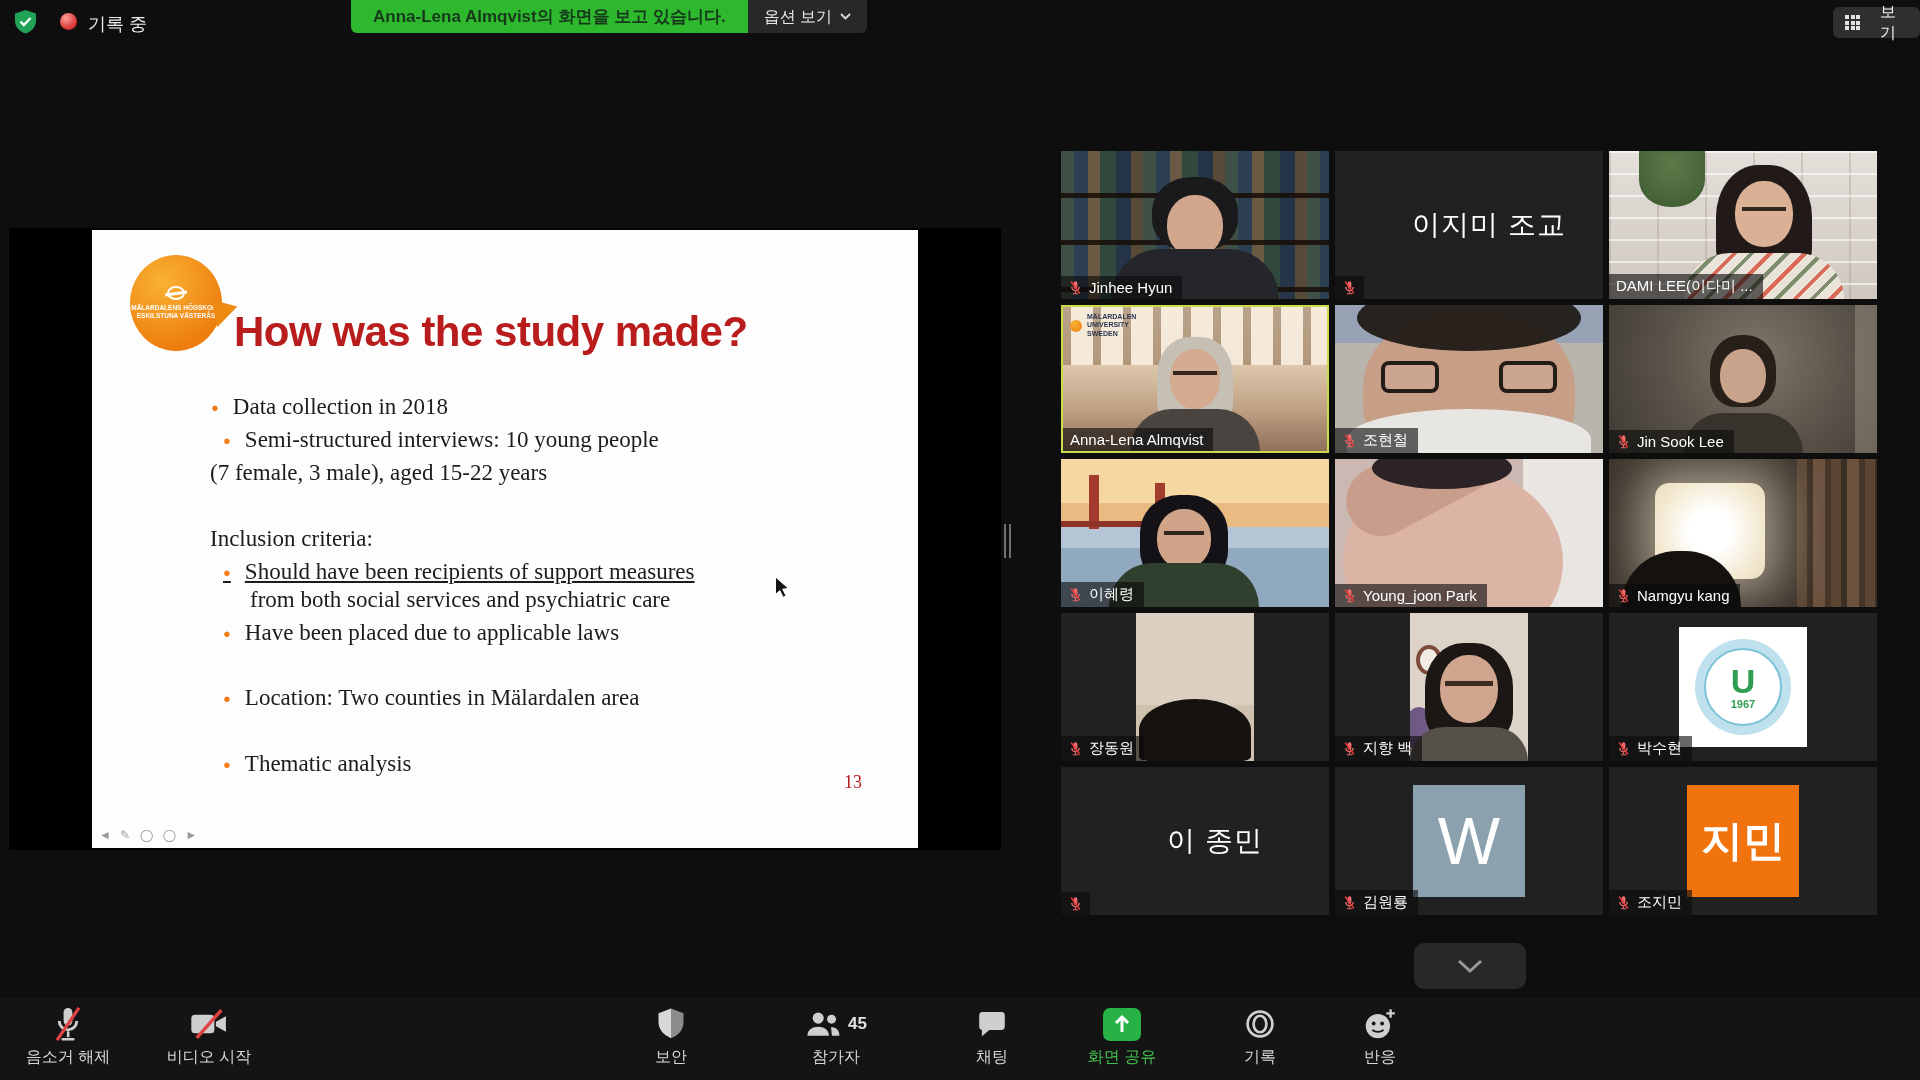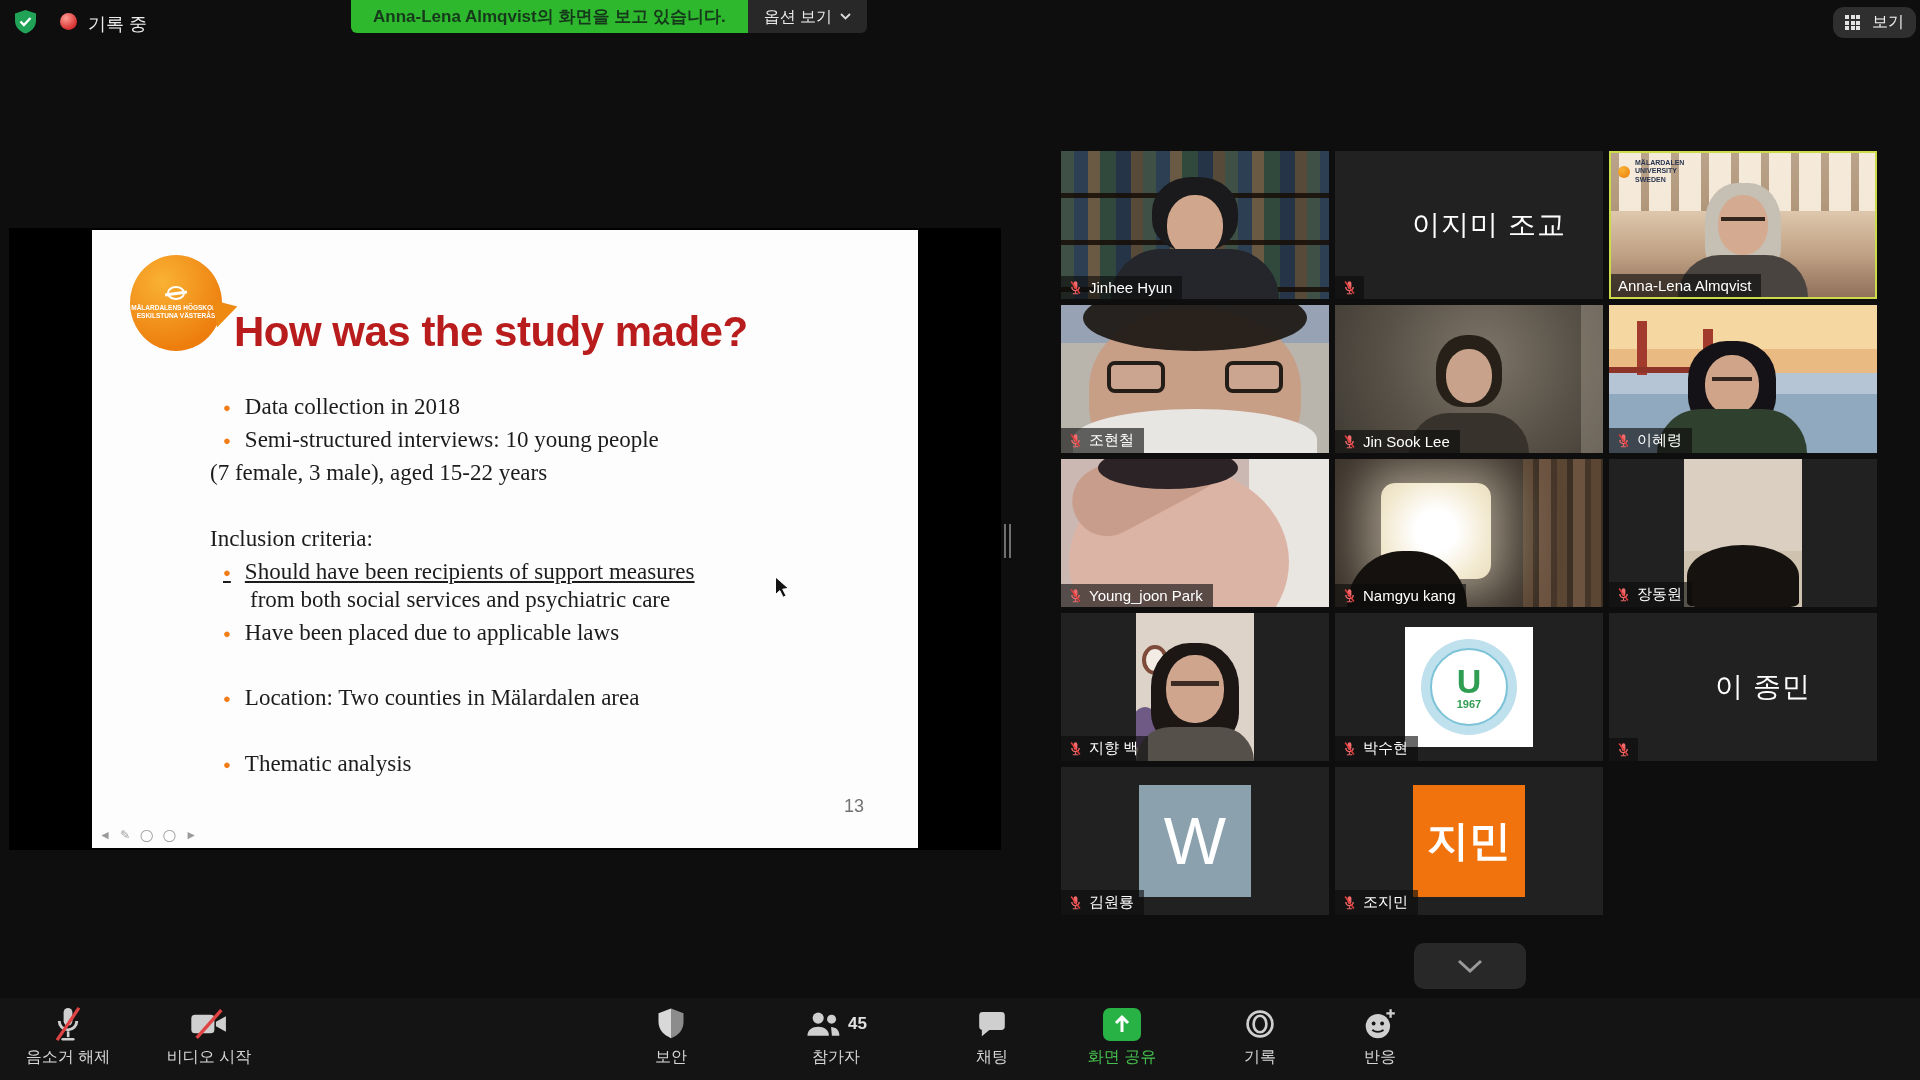--- a/index.html
+++ b/index.html
@@ -10,22 +10,22 @@
   .topbar { position:absolute; left:0; top:0; width:1920px; height:44px; }
   .sec-shield { position:absolute; left:14px; top:9px; }
   .rec-dot { position:absolute; left:60px; top:13px; width:17px; height:17px; border-radius:50%;
              background:radial-gradient(circle at 35% 30%, #ff9d94, #d73131 70%); }
   .rec-label { position:absolute; left:88px; top:12px; font-size:18px; color:#ededed; }
   .banner-wrap { position:absolute; left:351px; top:0; height:33px; display:flex; }
   .banner { background:#2eb82e; color:#15391a; font-size:17px; font-weight:bold;
             height:33px; line-height:33px; padding:0 22px; border-radius:0 0 0 6px; white-space:nowrap; }
   .options-btn { background:#282828; color:#e9e9e9; font-size:16px; height:33px; line-height:33px;
                  padding:0 16px; border-radius:0 0 6px 0; display:flex; align-items:center; gap:8px; cursor:pointer; }
-  .view-btn { position:absolute; left:1833px; top:7px; height:31px; background:#2f2f2f; border-radius:11px;
-              display:flex; align-items:center; gap:12px; padding:0 12px; color:#f0f0f0; font-size:16px; cursor:pointer; }
+  .view-btn { position:absolute; left:1833px; top:7px; height:31px; background:#2f2f2f; border-radius:6px;
+              display:flex; align-items:center; gap:20px; padding:0 12px; color:#f0f0f0; font-size:16px; cursor:pointer; }
   .grid-ic { display:grid; grid-template-columns:repeat(3,4px); grid-template-rows:repeat(3,4px); gap:1.5px; }
   .grid-ic i { background:#e3e3e3; }
 
   
   .share-area { position:absolute; left:9px; top:228px; width:992px; height:622px; background:#000; }
   .slide { position:absolute; left:83px; top:2px; width:826px; height:618px; background:#fdfdfd; color:#161616; }
   .slide-logo { position:absolute; left:38px; top:25px; width:92px; height:96px;
                 background:radial-gradient(circle at 35% 28%, #f9b233, #ed7d0d 75%);
                 border-radius:50% 50% 50% 50%; display:flex; flex-direction:column;
                 align-items:center; justify-content:center; }
@@ -33,21 +33,21 @@
                        border-top:12px solid transparent; border-bottom:16px solid transparent;
                        border-left:24px solid #ee8a12; transform:rotate(-12deg); }
   .emblem { width:18px; height:14px; border:2.5px solid #fff; border-radius:50%; position:relative; margin-bottom:4px; }
   .emblem::before { content:''; position:absolute; left:-4px; top:4px; width:22px; height:2.5px; background:#fff; transform:rotate(-8deg); }
   .slide-logo .lt { font-size:6.5px; font-weight:bold; color:#fff; line-height:1.25; text-align:center; white-space:nowrap; }
   .slide-title { position:absolute; left:142px; top:78px; font-size:42px; font-weight:bold;
                  letter-spacing:-0.5px; color:#b91c1c; white-space:nowrap; }
   .sline { position:absolute; font-family:"Liberation Serif","DejaVu Serif",serif; font-size:23px;
            color:#1c1c1c; white-space:nowrap; }
   .sline.b::before { content:'●'; color:#f07d18; font-size:13px; margin-right:14px; vertical-align:2px; }
-  .page-num { position:absolute; left:752px; top:566px; font-family:Liberation Sans, sans-serif; font-size:18px; color:#737373; }
+  .page-num { position:absolute; left:752px; top:542px; font-family:Liberation Serif, serif; font-size:18px; color:#b91c1c; }
   .slide-nav { position:absolute; left:7px; bottom:6px; color:#9a9a9a; font-size:12px; letter-spacing:3px; }
   .cursor { position:absolute; left:774px; top:576px; }
   .divider { position:absolute; left:1004px; top:524px; height:34px; display:flex; gap:3px; cursor:col-resize; }
   .divider i { width:2px; height:34px; background:#707070; }
 
   
   .pgrid { position:absolute; left:1061px; top:151px; display:grid;
            grid-template-columns:repeat(3,268px); grid-template-rows:repeat(5,148px); gap:6px; }
   .tile { position:relative; background:#212121; overflow:hidden; cursor:pointer; }
   .tile.active { border:2.5px solid #ccdb4a; }
@@ -232,21 +232,21 @@
 
 <div class="share-area">
   <div class="slide">
     <div class="slide-logo">
       <span class="emblem"></span>
       <span class="lt">MÄLARDALENS HÖGSKOLA</span>
       <span class="lt">ESKILSTUNA VÄSTERÅS</span>
     </div>
     <div class="slide-title">How was the study made?</div>
 
-    <div class="sline b" style="left:131px; top:164px;">Data collection in 2018</div>
+    <div class="sline b" style="left:119px; top:164px;">Data collection in 2018</div>
     <div class="sline b" style="left:131px; top:197px;">Semi-structured interviews: 10 young people</div>
     <div class="sline" style="left:118px; top:230px;">(7 female, 3 male), aged 15-22 years</div>
     <div class="sline" style="left:118px; top:296px;">Inclusion criteria:</div>
     <div class="sline b" style="left:131px; top:329px;text-decoration:underline;">Should have been recipients of support measures</div>
     <div class="sline" style="left:158px; top:357px;">from both social services and psychiatric care</div>
     <div class="sline b" style="left:131px; top:390px;">Have been placed due to applicable laws</div>
     <div class="sline b" style="left:131px; top:455px;">Location: Two counties in Mälardalen area</div>
     <div class="sline b" style="left:131px; top:521px;">Thematic analysis</div>
 
     <div class="page-num">13</div>
@@ -301,20 +301,32 @@
             <rect x="9" y="2" width="6" height="12" rx="3"></rect>
             <path d="M5 11a7 7 0 0 0 14 0h-2.2a4.8 4.8 0 0 1-9.6 0z"></path>
             <rect x="11" y="18" width="2" height="3"></rect>
             <rect x="7.5" y="21" width="9" height="1.8" rx=".9"></rect>
           </g>
           <line x1="5" y1="2.5" x2="19" y2="21.5" stroke="#e23c3c" stroke-width="2.4"></line>
         </svg>
     </div>
   </div>
 
+  <div class="tile">
+    <div class="video sc-brick">
+      <i class="plant"></i>
+      <i class="dami-hair"></i>
+        <i class="dami-face"></i>
+      <i class="p-glass" style="left:58%; top:56px;"></i>
+      <i class="dami-body"></i>
+    </div>
+    <div class="plate">
+      <span>DAMI LEE(이다미 ...</span>
+    </div>
+  </div>
 
   <div class="tile active">
     <div class="video sc-hall">
       <div class="uni-overlay">
         <span class="uni-blob"></span>
         <span class="uni-text">MÄLARDALEN UNIVERSITY SWEDEN</span>
       </div>
       <i class="anna-hair"></i>
         <i class="anna-face"></i>
       <i class="p-glass" style="top:64px;"></i>

